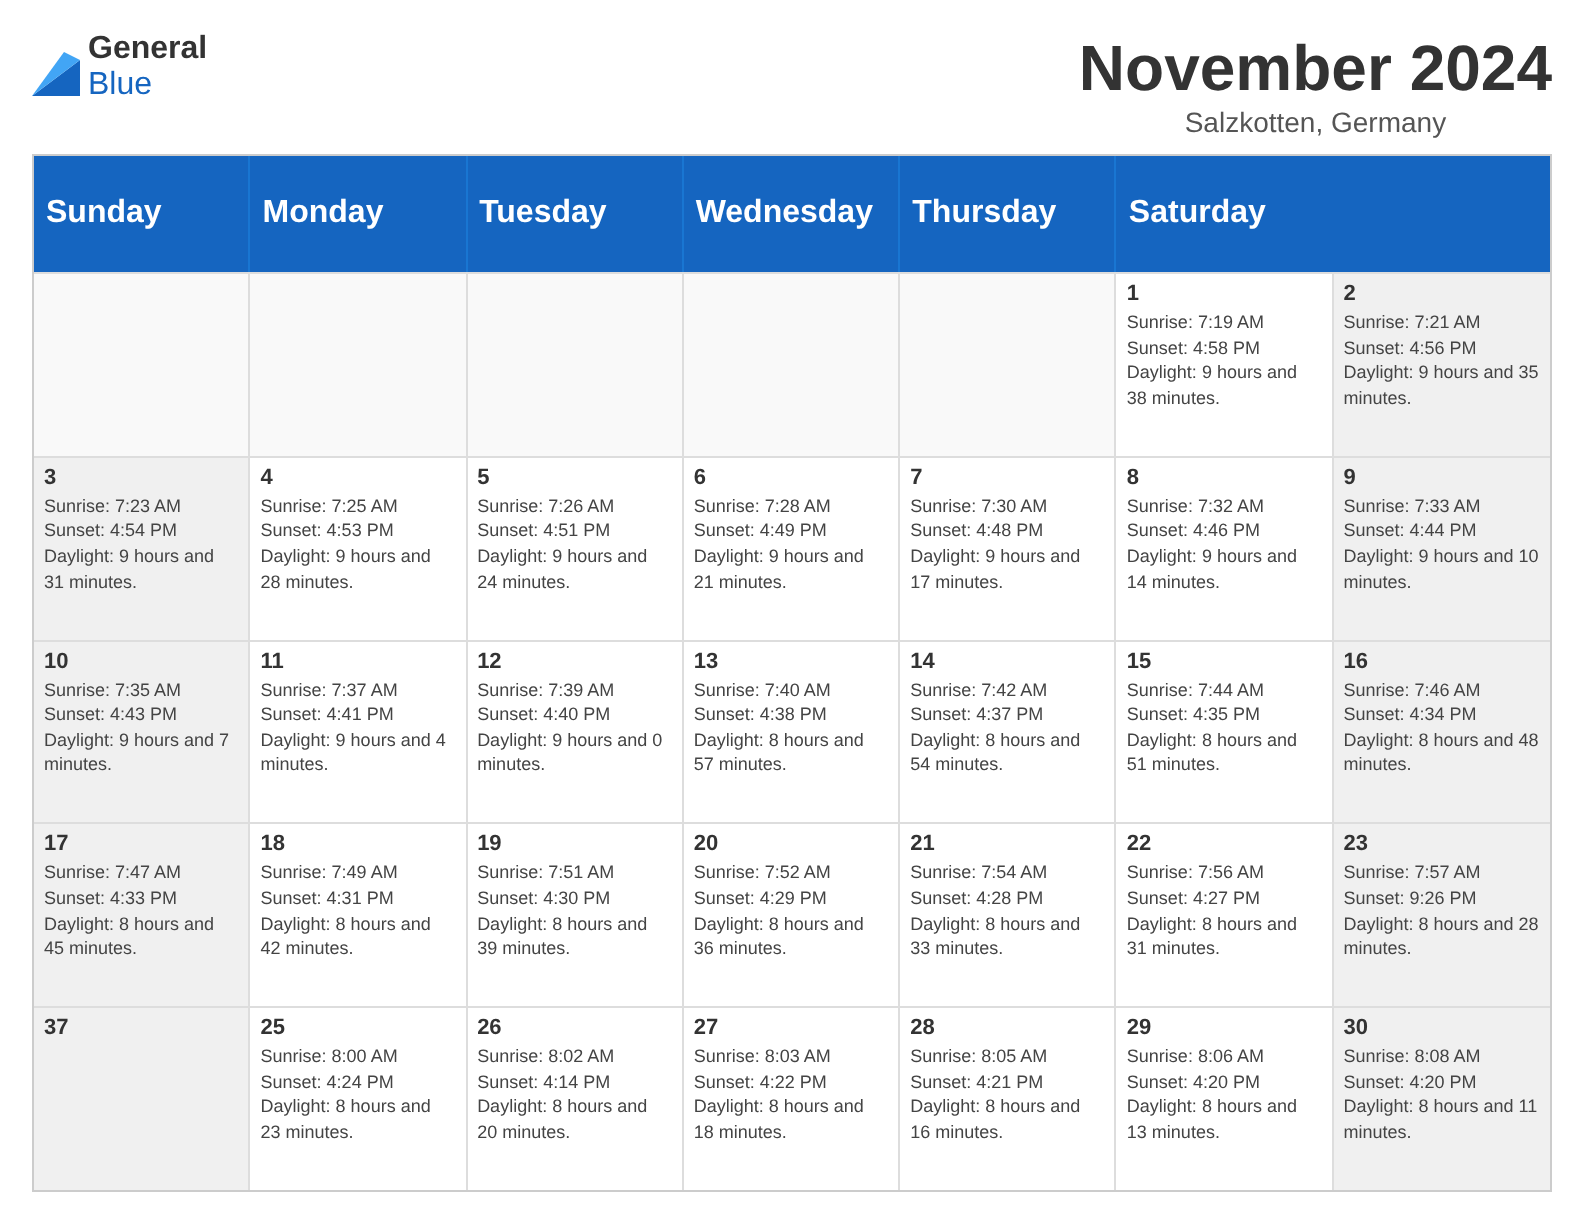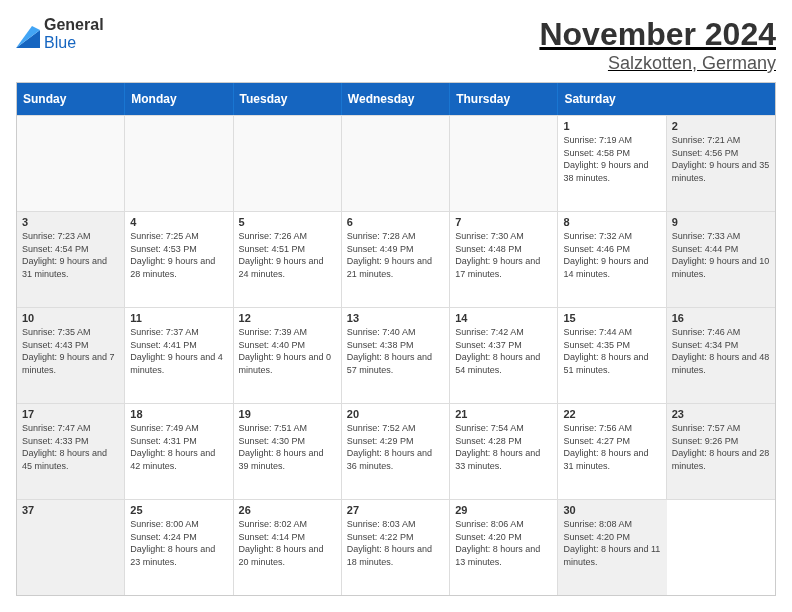--- a/index.html
+++ b/index.html
@@ -41,47 +41,46 @@
     .logo-blue {
       font-size: 16px;
       font-weight: normal;
       color: #1565c0;
     }
     .logo-icon {
       width: 24px;
       height: 28px;
     }
     .title-block {
-      text-align: right;
-      text-decoration: underline;
+      text-align: center;
     }
     .month-title {
       font-size: 32px;
       font-weight: bold;
       color: #333;
     }
     .location {
-      font-size: 18px;
+      font-size: 14px;
       color: #555;
     }
     .calendar {
       flex: 1;
       display: flex;
       flex-direction: column;
       border: 1px solid #ccc;
     }
     .cal-header {
       display: grid;
       grid-template-columns: repeat(7, 1fr);
       background: #1565c0;
     }
     .cal-header-cell {
-      padding: 9px 6px;
+      padding: 20px 6px;
       color: #fff;
-      font-size: 12px;
+      font-size: 16px;
       font-weight: bold;
       text-align: left;
       border-right: 1px solid #1976d2;
     }
     .cal-header-cell:last-child { border-right: none; }
     .cal-body {
       flex: 1;
       display: flex;
       flex-direction: column;
     }
@@ -338,20 +337,27 @@
 and 20 minutes.</div>
           </div>
           <div class="cal-cell">
             <span class="day-num">27</span>
             <div class="day-info">Sunrise: 8:03 AM
 Sunset: 4:22 PM
 Daylight: 8 hours
 and 18 minutes.</div>
           </div>
           <div class="cal-cell">
+            <span class="day-num">28</span>
+            <div class="day-info">Sunrise: 8:05 AM
+Sunset: 4:21 PM
+Daylight: 8 hours
+and 16 minutes.</div>
+          </div>
+          <div class="cal-cell">
             <span class="day-num">29</span>
             <div class="day-info">Sunrise: 8:06 AM
 Sunset: 4:20 PM
 Daylight: 8 hours
 and 13 minutes.</div>
           </div>
           <div class="cal-cell shaded">
             <span class="day-num">30</span>
             <div class="day-info">Sunrise: 8:08 AM
 Sunset: 4:20 PM

